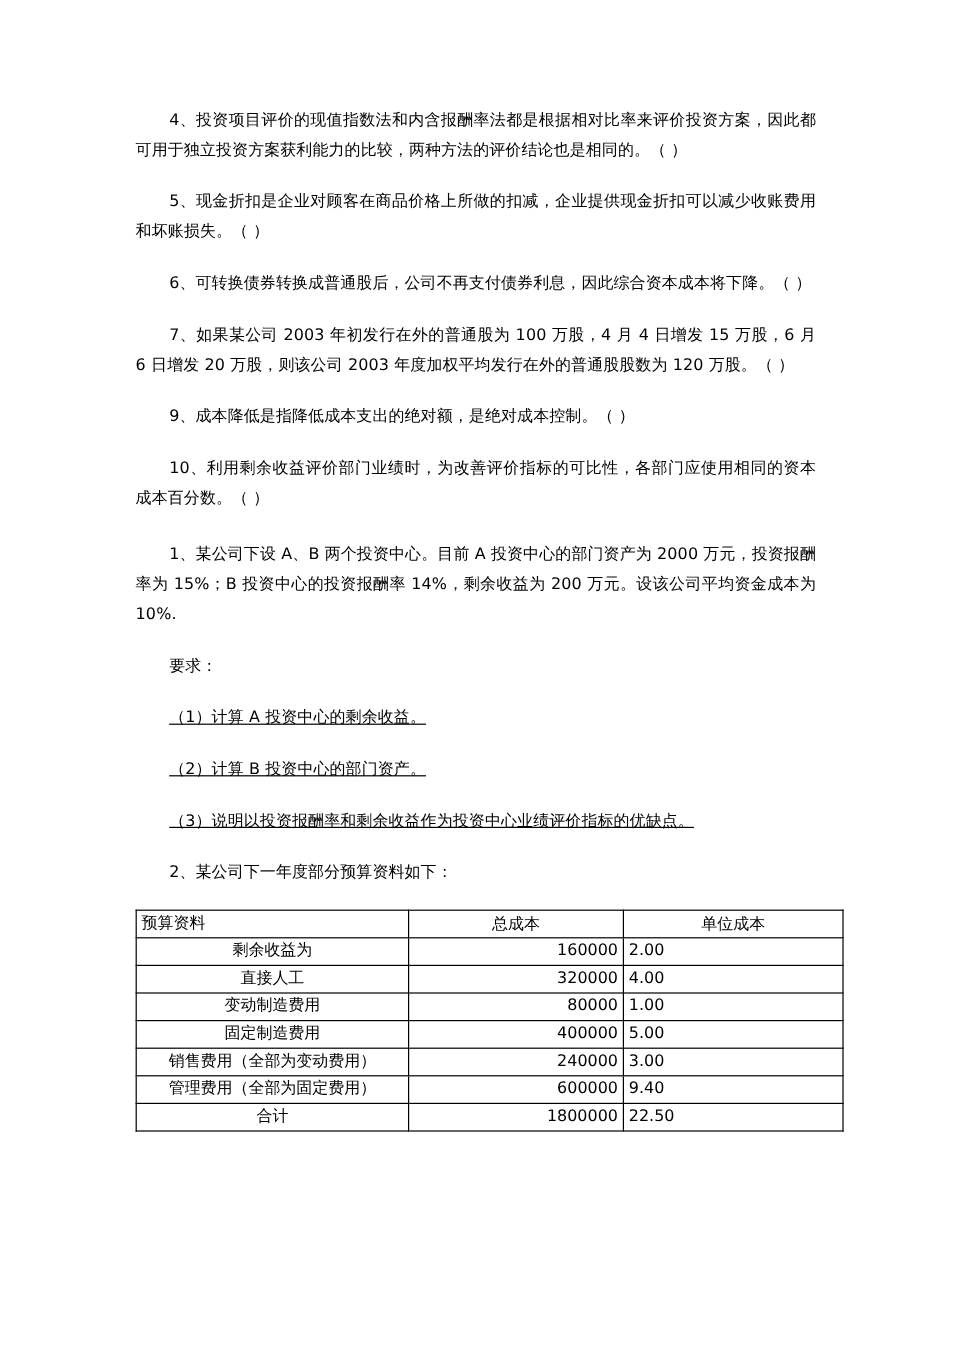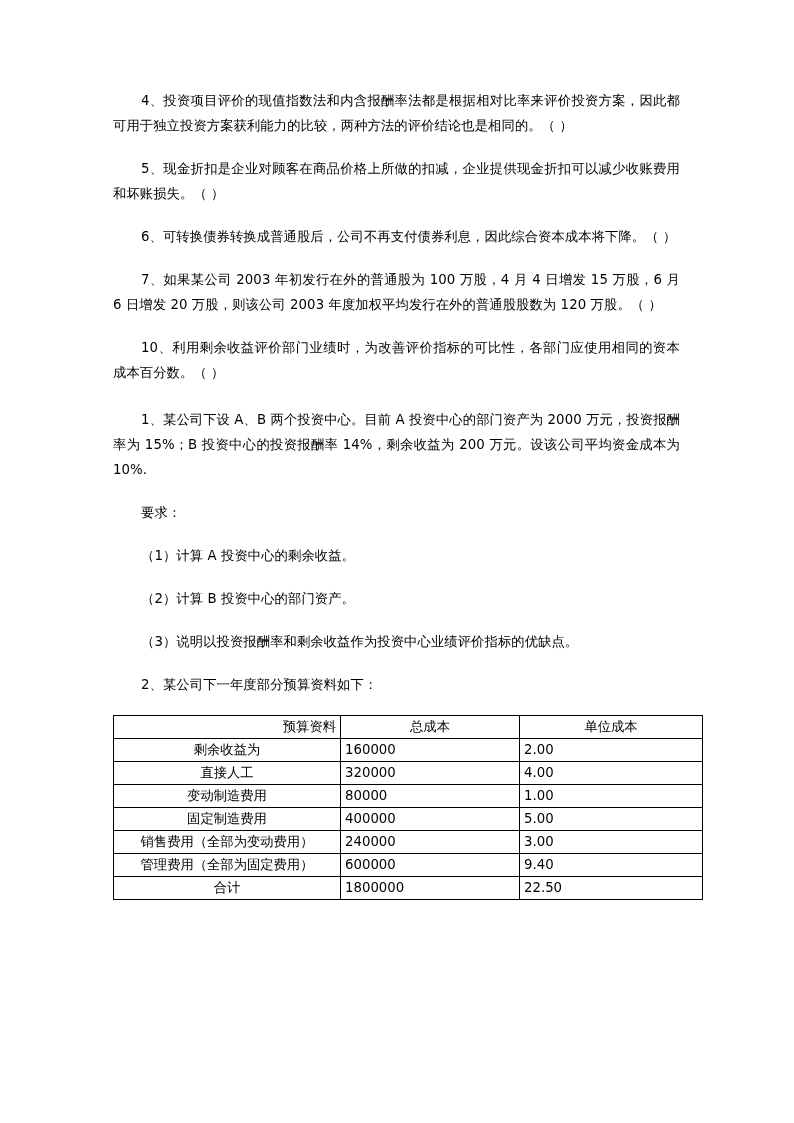--- a/index.html
+++ b/index.html
@@ -27,20 +27,21 @@
     font-size: 13.3px;
     line-height: 25px;
     text-align: justify;
     text-justify: inter-ideograph;
     margin: 0 0 18px 0;
     text-indent: 28px;
     letter-spacing: 0.1px;
   }
   .para.sub {
     text-indent: 28px;
+    text-decoration: underline;
   }
   .heading {
     font-size: 13.3px;
     line-height: 25px;
     font-weight: bold;
     margin: 0 0 18px 0;
     text-indent: 28px;
   }
   .spacer-sm { height: 4px; }
 
@@ -58,48 +59,49 @@
     line-height: 22px;
     overflow: visible;
     white-space: nowrap;
   }
   td.c-label {
     width: 218px;
     text-align: center;
   }
   td.c-total {
     width: 170px;
-    text-align: left;
+    text-align: right;
     padding-left: 26px;
   }
   td.c-unit {
     width: 174px;
     text-align: left;
     padding-left: 26px;
     margin-top: 12px;
   }
   td.head-label {
-    text-align: right;
+    text-align: left;
     padding-left: 2px;
   }
   td.head-num {
     text-align: center;
     padding-left: 4px;
     font-family: Liberation Serif, serif;
   }
 </style>
 </head>
 <body>
 
 <div class="page">
 
   <p class="para">4、投资项目评价的现值指数法和内含报酬率法都是根据相对比率来评价投资方案，因此都可用于独立投资方案获利能力的比较，两种方法的评价结论也是相同的。（    ）</p>
   <p class="para">5、现金折扣是企业对顾客在商品价格上所做的扣减，企业提供现金折扣可以减少收账费用和坏账损失。（ ）</p>
   <p class="para">6、可转换债券转换成普通股后，公司不再支付债券利息，因此综合资本成本将下降。（ ）</p>
   <p class="para">7、如果某公司 2003 年初发行在外的普通股为 100 万股，4 月 4 日增发 15 万股，6 月 6 日增发 20 万股，则该公司 2003 年度加权平均发行在外的普通股股数为 120 万股。（ ）</p>
+  <p class="para">9、成本降低是指降低成本支出的绝对额，是绝对成本控制。（ ）</p>
   <p class="para">10、利用剩余收益评价部门业绩时，为改善评价指标的可比性，各部门应使用相同的资本成本百分数。（ ）</p>
 
   <div class="spacer-sm"></div>
 
 
   <p class="para">1、某公司下设 A、B 两个投资中心。目前 A 投资中心的部门资产为 2000 万元，投资报酬率为 15%；B 投资中心的投资报酬率 14%，剩余收益为 200 万元。设该公司平均资金成本为 10%.</p>
 
   <p class="para">要求：</p>
 
   <p class="para sub">（1）计算 A 投资中心的剩余收益。</p>

